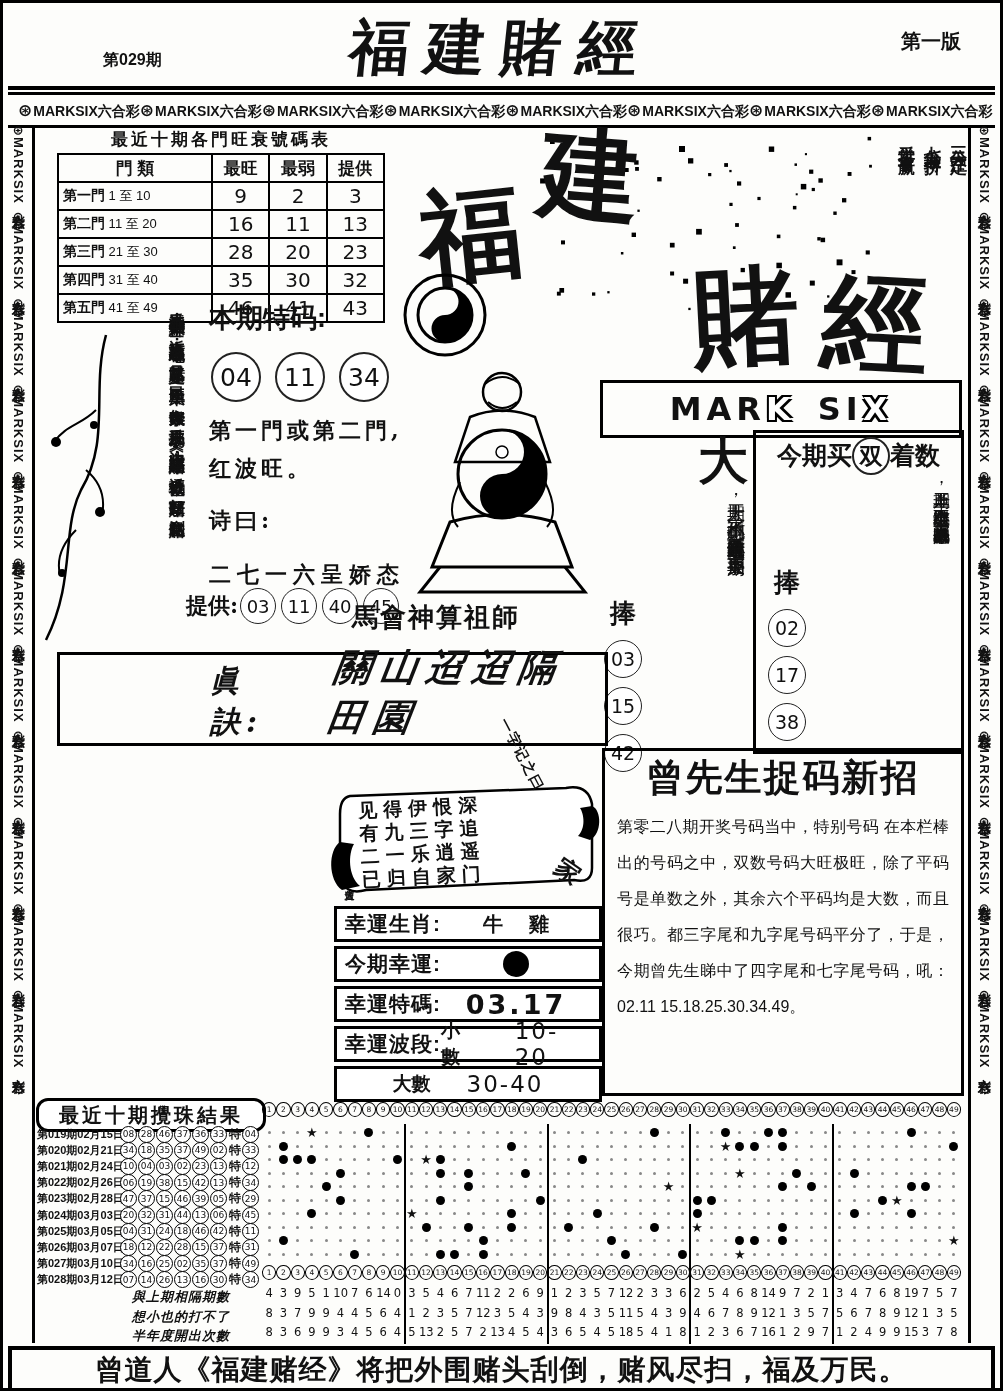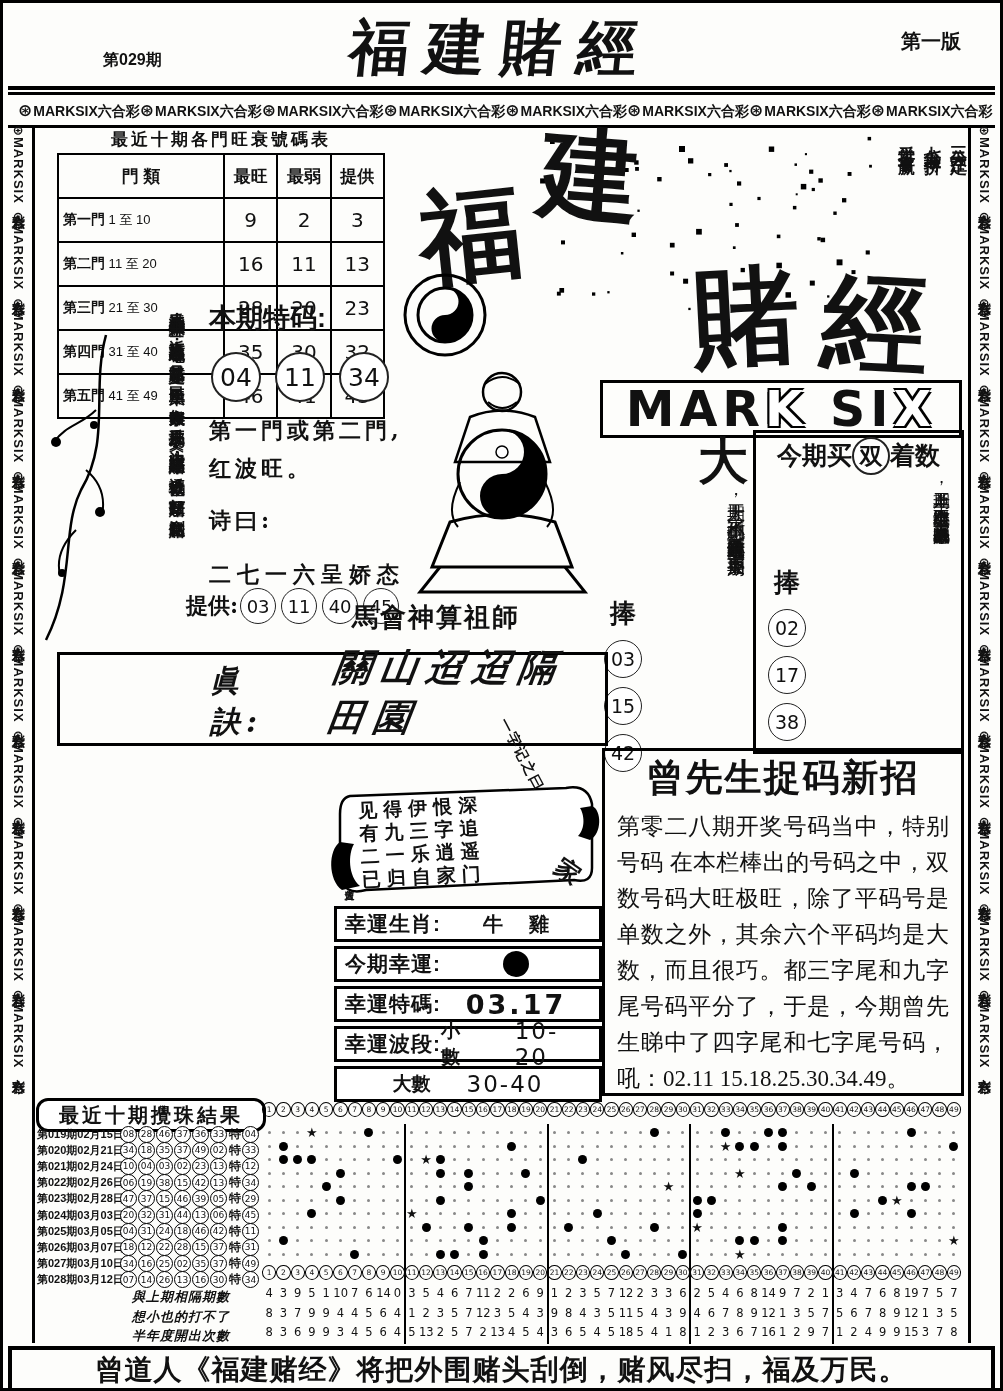--- a/index.html
+++ b/index.html
@@ -20,29 +20,29 @@
   .msunit .flower{font-size:17px;margin-right:1px;}
   .vstrip{position:absolute;top:125px;bottom:48px;width:27px;overflow:hidden;
     writing-mode:vertical-rl;text-orientation:mixed;font-weight:bold;font-size:13px;line-height:27px;
     letter-spacing:1px;white-space:nowrap;}
   #strip-left{left:5px;border-right:3px solid #000;}
   #strip-right{right:5px;border-left:3px solid #000;}
   
   #hot{left:57px;top:128px;width:328px;}
   #hot .ht-title{text-align:center;font-size:17px;font-weight:bold;letter-spacing:3px;font-family:"DejaVu Serif",serif;}
   #hot table{border-collapse:collapse;width:100%;margin-top:2px;}
-  #hot td{border:2px solid #000;text-align:center;height:26px;padding:8px;}
+  #hot td{border:2px solid #000;text-align:center;height:26px;padding:0;}
   #hot .gcell{font-size:14px;font-weight:bold;text-align:left;padding-left:4px;width:148px;}
   #hot .ncell{font-size:20px;font-family:"DejaVu Sans",sans-serif;}
   #hot .hrow td{font-size:17px;font-weight:900;}
   
   .bigchar{position:absolute;font-family:"DejaVu Serif",serif;font-weight:900;}
   #slogan{left:893px;top:132px;height:175px;writing-mode:vertical-rl;font-size:17px;font-weight:bold;line-height:26px;letter-spacing:3px;}
   #mslogo{left:600px;top:380px;width:356px;height:52px;border:3px solid #000;display:flex;align-items:center;justify-content:center;
-    font-weight:900;font-size:49px;letter-spacing:5px;font-family:"DejaVu Sans",sans-serif;}
+    font-weight:900;font-size:32px;letter-spacing:5px;font-family:"DejaVu Sans",sans-serif;}
   .lg-outline{color:#fff;text-shadow:-2px -2px 0 #000,2px -2px 0 #000,-2px 2px 0 #000,2px 2px 0 #000;}
   .lg-gap{width:22px;}
   
   #pubnote{left:58px;top:300px;width:132px;height:330px;writing-mode:vertical-rl;text-orientation:upright;
     font-size:16px;font-weight:bold;font-family:"DejaVu Serif",serif;line-height:26px;letter-spacing:1px;}
   
   #special{left:193px;top:300px;width:212px;margin-left:16px;}
   #special .sp-title{font-size:27px;font-weight:900;}
   .circ{display:inline-flex;align-items:center;justify-content:center;border:2px solid #222;border-radius:50%;
     font-family:"DejaVu Sans",sans-serif;background:#fff;}
@@ -85,21 +85,21 @@
   .lkrow .ll{font-size:21px;font-weight:900;letter-spacing:1px;white-space:nowrap;}
   .lkrow .lv{flex:1;display:flex;align-items:center;justify-content:center;gap:26px;}
   .ball{width:26px;height:26px;border-radius:50%;background:#000;}
   .zod{font-size:20px;font-weight:bold;}
   .lkbig{font-size:27px;font-weight:bold;font-family:"DejaVu Sans",sans-serif;letter-spacing:3px;}
   .lkunit{font-size:19px;font-weight:900;margin-right:10px;}
   .lkrange{font-size:23px;font-family:"DejaVu Sans",sans-serif;letter-spacing:2px;}
   
   #zeng{left:602px;top:748px;width:356px;height:342px;border:3px solid #000;overflow:hidden;}
   #zeng .zg-title{text-align:center;font-size:37px;font-weight:900;letter-spacing:2px;margin-top:2px;}
-  #zeng .zg-body{padding:6px 12px 0 12px;font-size:23px;font-family:Liberation Serif, serif;line-height:36px;text-align:justify;}
+  #zeng .zg-body{padding:6px 12px 0 12px;font-size:16px;font-family:Liberation Sans, sans-serif;line-height:36px;text-align:justify;}
   
   #res-title{left:36px;top:1098px;width:224px;height:28px;border:3px solid #000;border-radius:12px;display:flex;align-items:center;justify-content:center;
     font-size:20px;font-weight:900;font-family:"DejaVu Serif",serif;letter-spacing:3px;background:#fff;}
   .numline{position:absolute;left:262px;width:700px;display:flex;}
   .numline .hc{width:14.28px;display:flex;justify-content:center;}
   .hcirc{width:13px;height:13px;border:1px solid #000;border-radius:50%;font-size:7.5px;display:flex;align-items:center;justify-content:center;
     font-family:"DejaVu Sans",sans-serif;}
   #drawlist{left:37px;top:1126px;width:226px;}
   .drow{height:16.2px;display:flex;align-items:center;white-space:nowrap;}
   .drow .dp{font-size:11px;font-weight:bold;width:83px;letter-spacing:0;}

